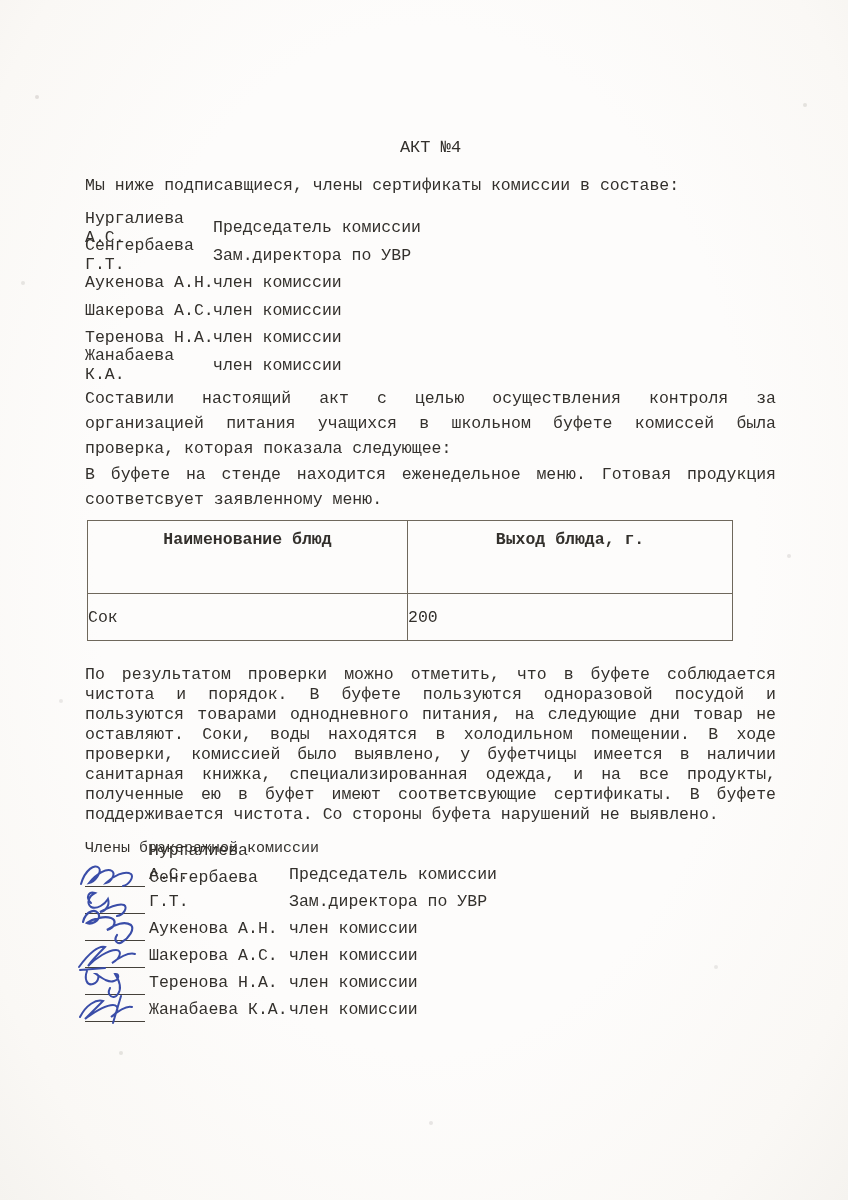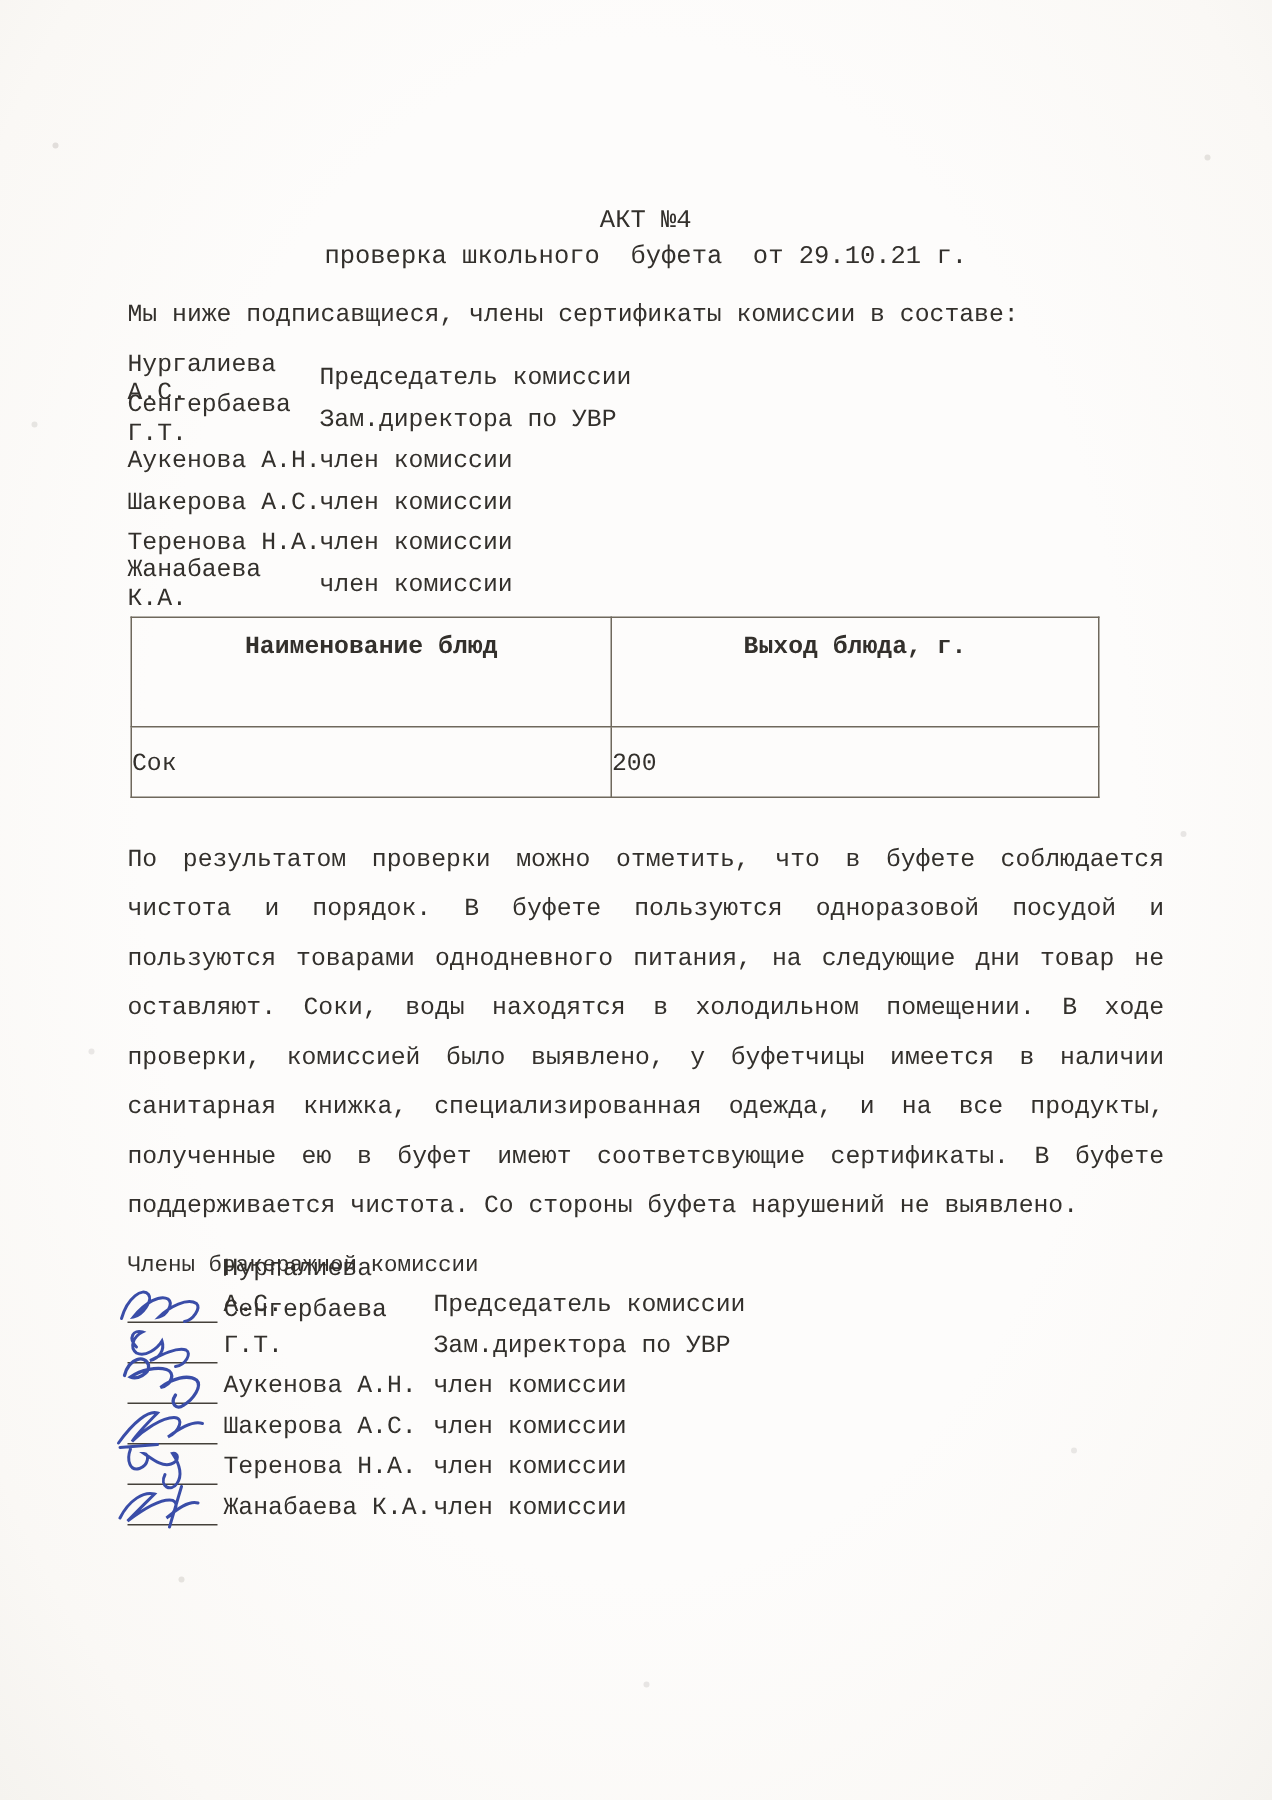--- a/index.html
+++ b/index.html
@@ -62,21 +62,21 @@
     height: 63px;
     vertical-align: top;
     padding-top: 9px;
     font-weight: bold;
     font-size: 16.5px;
   }
   table.menu td.row1 { height: 43px; vertical-align: middle; }
   table.menu td.row2 { height: 46px; vertical-align: middle; }
   .col-dish { width: 320px; }
   .col-out  { width: 325px; }
-  .para3 { margin-top: 24px; line-height: 33px; }
+  .para3 { margin-top: 24px; line-height: 20px; }
   .sig-heading { margin-top: 13px; font-size: 15px; line-height: 22px; }
   .sig-row { position: relative; display: flex; height: 27px; align-items: flex-end; font-size: 16.5px; }
   .sig-line {
     position: relative;
     flex: 0 0 60px; width: 60px;
     border-bottom: 1px solid #45413a;
     height: 18px;
     margin-right: 2px;
   }
   .sig-scribble {
@@ -90,21 +90,20 @@
 </style>
 </head>
 <body>
 
 <div class="page">
   <div class="speckles"></div>
   <div class="content">
 
     <div class="title-block">
       <div>АКТ №4</div>
-      <div class="title-line2">проверка школьного  буфета  от 29.10.21 г.</div>
     </div>
 
     <div class="intro para">Мы ниже подписавщиеся, члены сертификаты комиссии в составе:</div>
 
     <div class="members">
       <div class="member-row">
         <span class="m-name">Нургалиева А.С.</span>
         <span class="m-role">Председатель комиссии</span>
       </div>
       <div class="member-row">
@@ -122,20 +121,22 @@
       <div class="member-row">
         <span class="m-name">Теренова Н.А.</span>
         <span class="m-role">член комиссии</span>
       </div>
       <div class="member-row">
         <span class="m-name">Жанабаева К.А.</span>
         <span class="m-role">член комиссии</span>
       </div>
     </div>
 
+    <div class="para para1">Составили настоящий акт с целью осуществления контроля за организацией питания учащихся в школьном буфете комиссей была проверка, которая показала следующее:</div>
+    <div class="para para2">В буфете на стенде находится еженедельное меню. Готовая продукция соответсвует заявленному меню.</div>
 
     <table class="menu">
       <colgroup>
         <col class="col-dish">
         <col class="col-out">
       </colgroup>
       <tbody>
           <tr>
         <th>Наименование блюд</th>
         <th>Выход блюда, г.</th>

